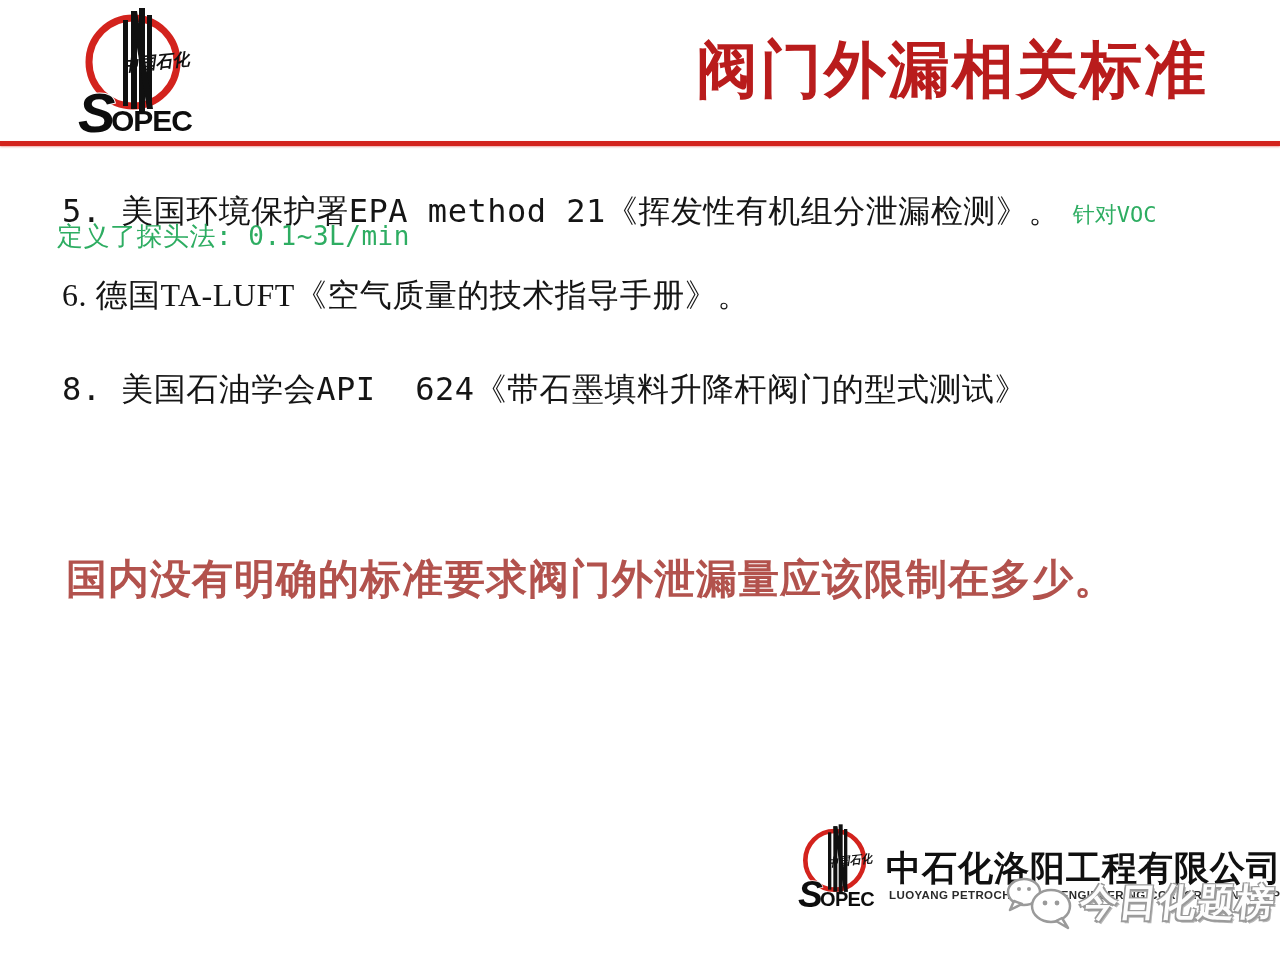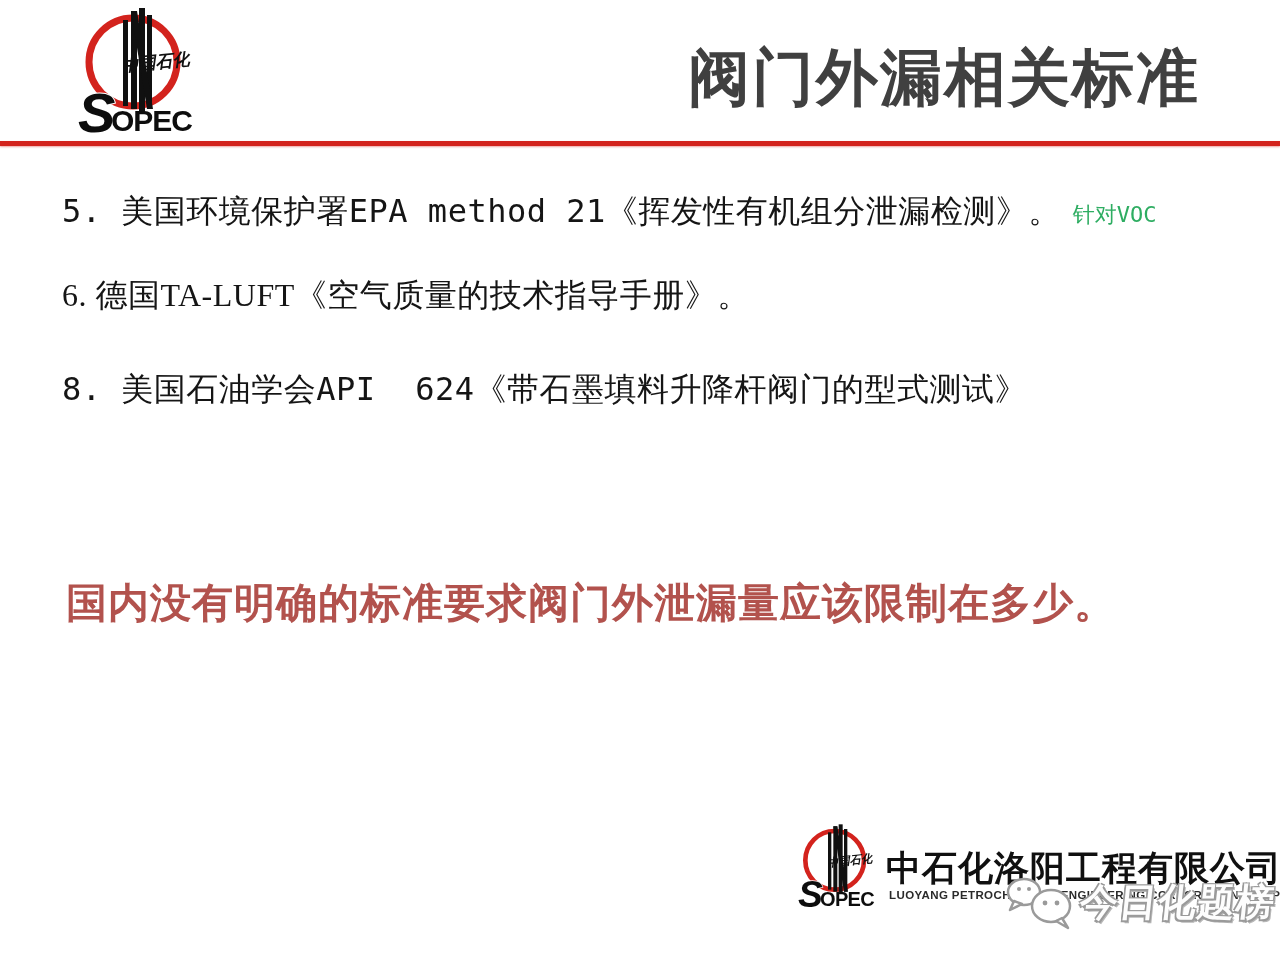--- a/index.html
+++ b/index.html
@@ -19,26 +19,26 @@
     position: absolute;
     left: 76px;
     top: 6px;
     width: 124px;
     height: 132px;
   }
   .title {
     position: absolute;
     top: 28px;
     right: 72px;
-    margin: 8px;
+    margin: 0;
     font-family: "Liberation Serif", "DejaVu Serif", serif;
     font-size: 62px;
     font-weight: 700;
     letter-spacing: 2px;
-    color: #404040;
+    color: #b91c1c;
     white-space: nowrap;
   }
   .rule {
     position: absolute;
     left: 0;
     top: 141px;
     width: 1280px;
     height: 5px;
     background: #d3231d;
     box-shadow: 0 1px 2px rgba(211,35,29,0.4);
@@ -65,21 +65,21 @@
     font-size: 22px;
     color: #2ead62;
     margin-left: 12px;
     letter-spacing: 0;
   }
 
   
   .statement {
     position: absolute;
     left: 66px;
-    top: 576px;
+    top: 552px;
     font-family: "Liberation Serif", "DejaVu Serif", serif;
     font-size: 41px;
     font-weight: 600;
     color: #b2524d;
     letter-spacing: 1px;
     white-space: nowrap;
   }
 
   
   .logo-bottom {
@@ -161,20 +161,21 @@
     <text x="78" y="62" font-size="17" text-anchor="middle" fill="#111" class="logo-script" transform="rotate(-6 78 62)">中国石化</text>
     <text x="0" y="126" font-size="56" font-weight="bold" font-style="italic" fill="#0d0d0d" stroke="#ffffff" stroke-width="2" paint-order="stroke">S</text>
     <text x="33" y="125" font-size="30" font-weight="bold" letter-spacing="-1" fill="#0d0d0d">OPEC</text>
   </svg>
 
   <h1 class="title">阀门外漏相关标准</h1>
 
   <div class="rule"></div>
 
   <div class="line l5"><span>5. 美国环境保护署EPA method 21《挥发性有机组分泄漏检测》。</span><span class="note">针对VOC</span></div>
+  <div class="line sub">定义了探头法: 0.1~3L/min</div>
   <div class="line l6">6. 德国TA-LUFT《空气质量的技术指导手册》。</div>
   <div class="line l8">8. 美国石油学会API  624《带石墨填料升降杆阀门的型式测试》</div>
 
   <div class="statement">国内没有明确的标准要求阀门外泄漏量应该限制在多少。</div>
 
   <svg class="logo-bottom" viewBox="0 0 120 132" aria-hidden="true">
     <circle cx="55" cy="56" r="44" fill="none" stroke="#d3231d" stroke-width="7"></circle>
     <g fill="#101010">
       <rect x="45" y="14" width="5" height="86"></rect>
       <rect x="53" y="5" width="6" height="98"></rect>

